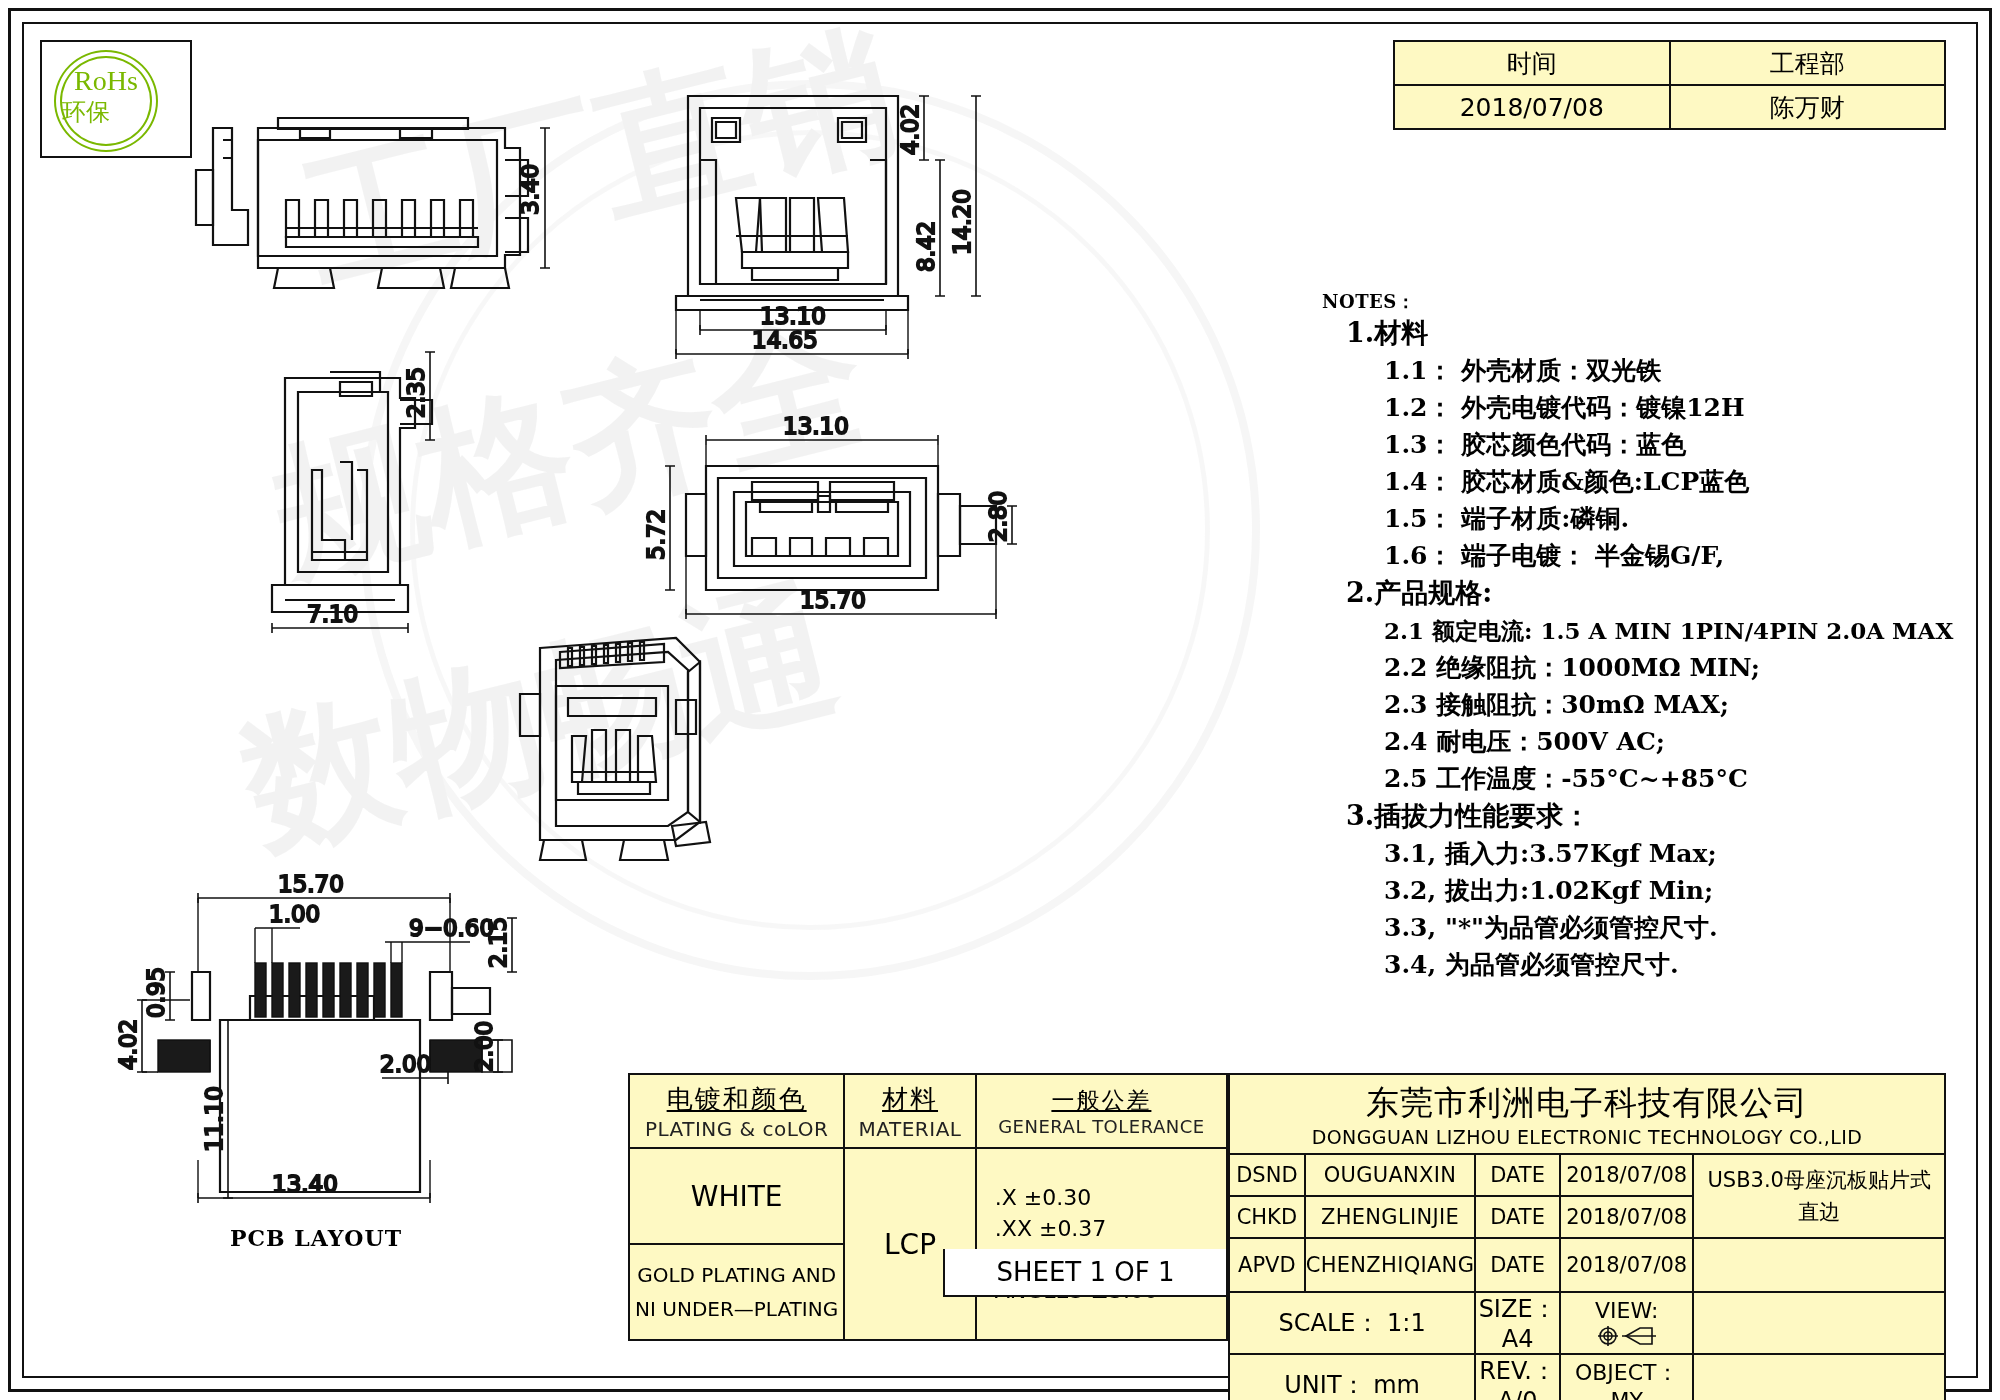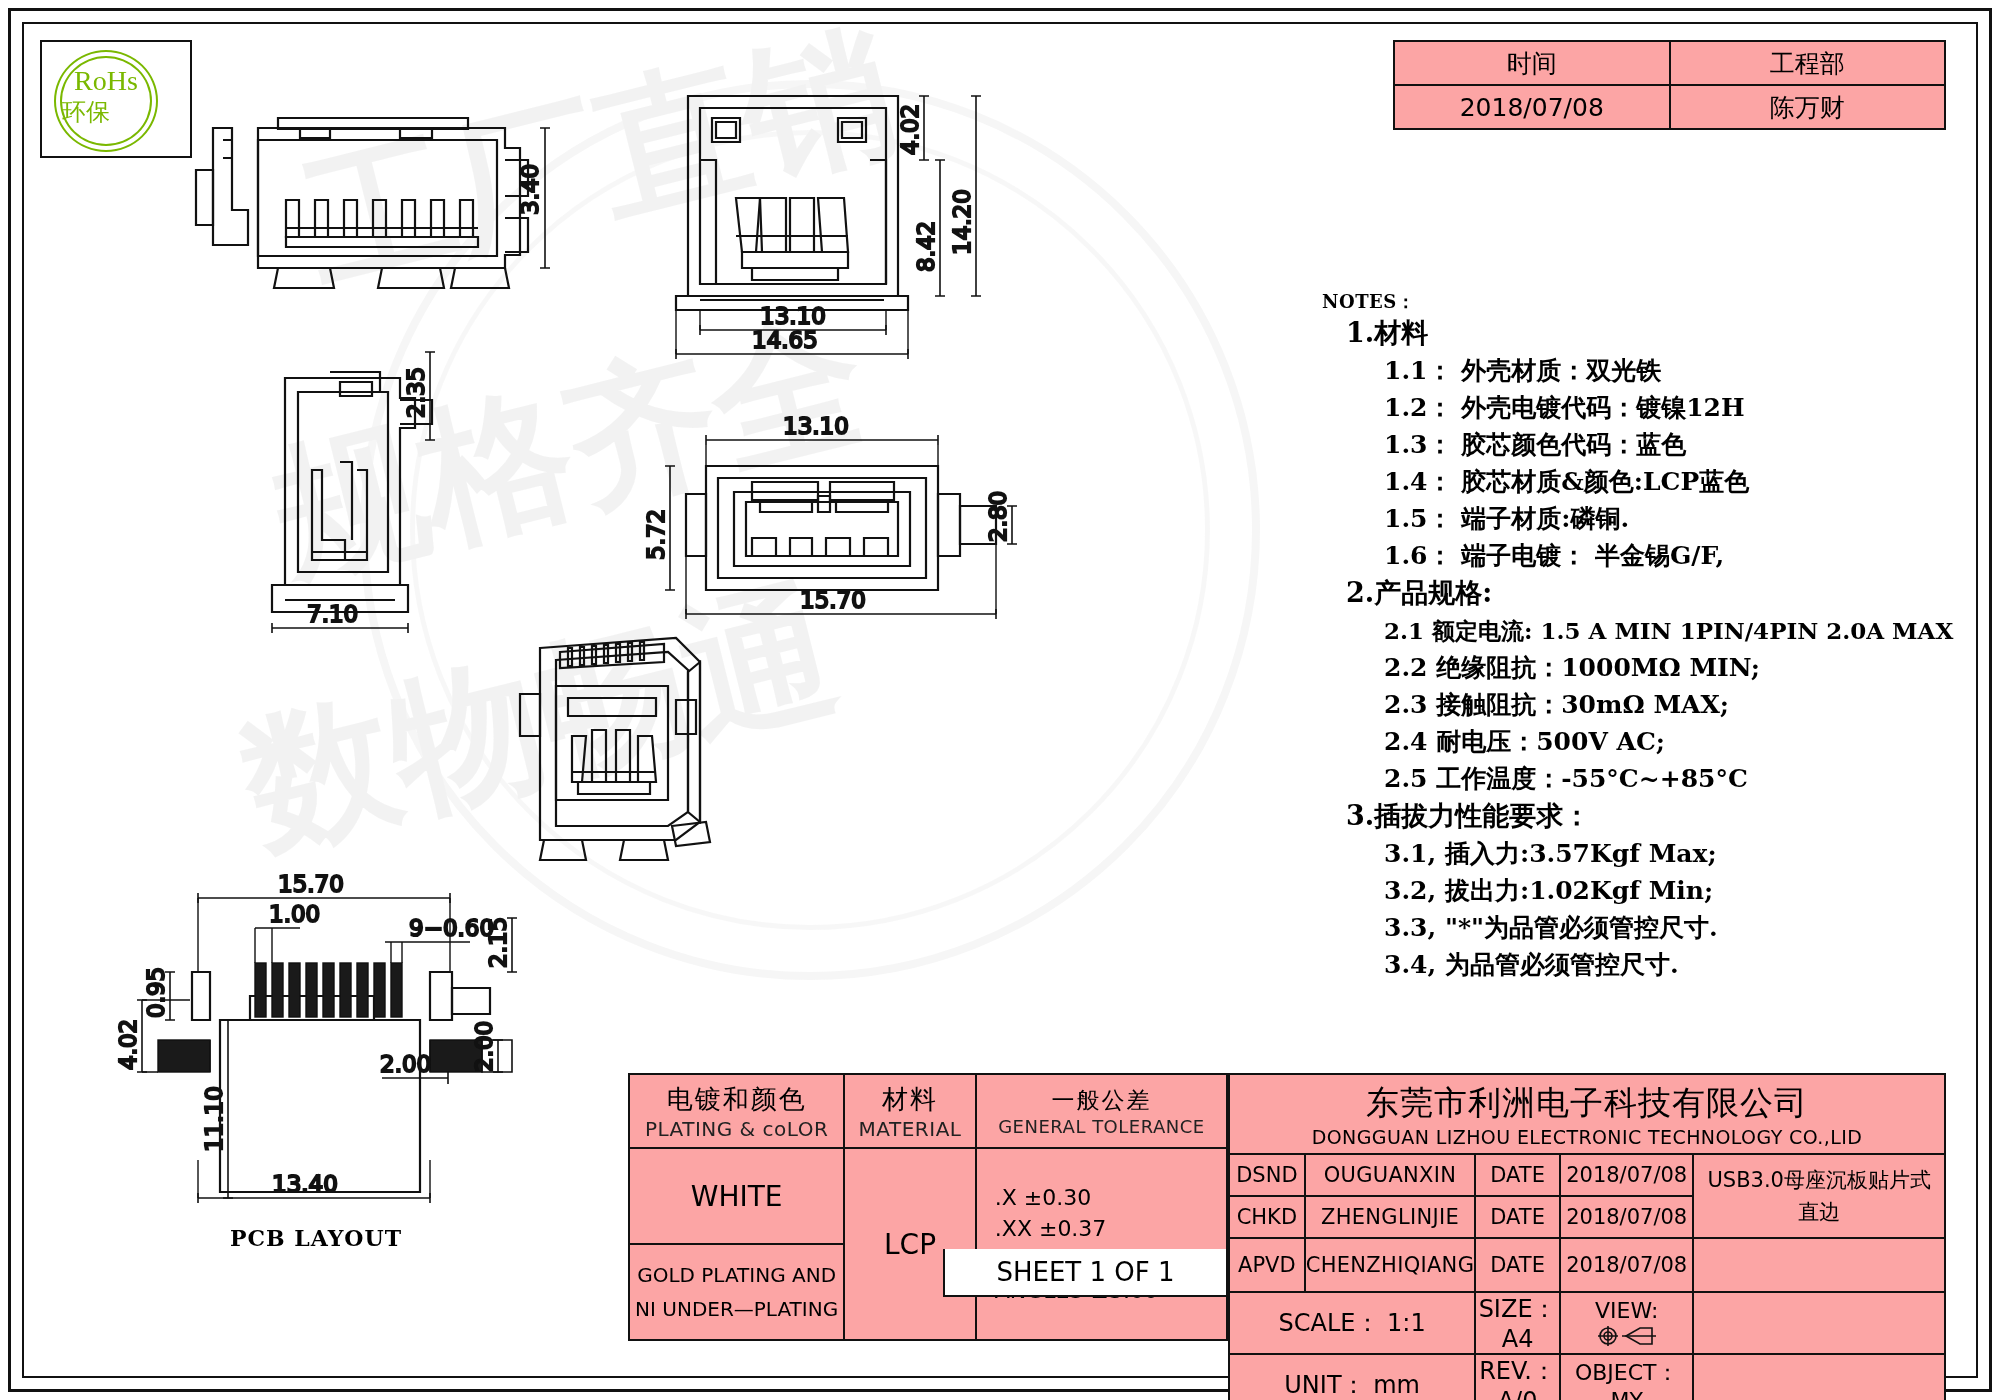--- a/index.html
+++ b/index.html
@@ -51,21 +51,21 @@
     position:absolute; color:#e9e9e9; font-family:"DejaVu Sans", sans-serif;
     font-weight:bold; white-space:nowrap;
   }
   #wm-line1{ left:180px; top:40px; font-size:150px; transform:rotate(-14deg); }
   #wm-line2{ left:150px; top:330px; font-size:150px; transform:rotate(-14deg); }
   #wm-line3{ left:120px; top:600px; font-size:150px; transform:rotate(-14deg); }
   #wm-ring1{ position:absolute;left:240px;top:60px;width:900px;height:900px;border:8px solid #efefef;border-radius:50%;}
   #wm-ring2{ position:absolute;left:290px;top:110px;width:800px;height:800px;border:5px solid #f2f2f2;border-radius:50%;}
 
   
-  .tbl{ position:absolute; border-collapse:collapse; background:#fca5a5; z-index:5;}
+  .tbl{ position:absolute; border-collapse:collapse; background:#fef9c3; z-index:5;}
   .tbl td{ border:2px solid #111; text-align:center; vertical-align:middle;
            font-family:"DejaVu Sans", sans-serif; }
 
   
   #top-block{ left:1393px; top:40px; width:553px; }
   #top-block td{ height:44px; font-size:25px; }
   #top-block .cn{ font-family:"DejaVu Sans", sans-serif; }
 
   
   #notes{
@@ -74,21 +74,21 @@
   }
   #notes .n-title{ font-size:18px; letter-spacing:.5px; margin-bottom:0;}
   #notes .lvl1{ font-size:27px; margin-left:24px; line-height:38px;}
   #notes .lvl2{ font-size:25px; margin-left:62px; line-height:37px; white-space:nowrap;}
   #notes .lvl2.tight{ font-size:23px; }
 
   
   #spec-table{ left:628px; top:1073px; width:600px; }
   #spec-table td{ font-size:22px; }
   .cell-head{ height:74px; }
-  .cn-big{ display:block; font-size:26px; font-family:"DejaVu Sans", sans-serif; letter-spacing:2px;}
+  .cn-big{ display:block; font-size:26px; font-family:"DejaVu Sans", sans-serif; letter-spacing:2px;text-decoration:underline;}
   .en-sm{ display:block; font-size:20px; color:#222; letter-spacing:.5px;}
   .tol-cell{ text-align:left !important; padding-left:18px; font-size:23px; line-height:31px;}
 
   
   #title-block{ left:1228px; top:1073px; width:718px; }
   #title-block td{ font-size:21px; }
   #company-cn{ font-size:33px; font-family:"DejaVu Sans", sans-serif; letter-spacing:1px;}
   #company-en{ font-size:19px; letter-spacing:.4px;}
   .small-name{ font-size:17px; letter-spacing:.3px;}
   .part-name{ font-size:24px; line-height:32px; font-family:"DejaVu Sans", sans-serif;}

